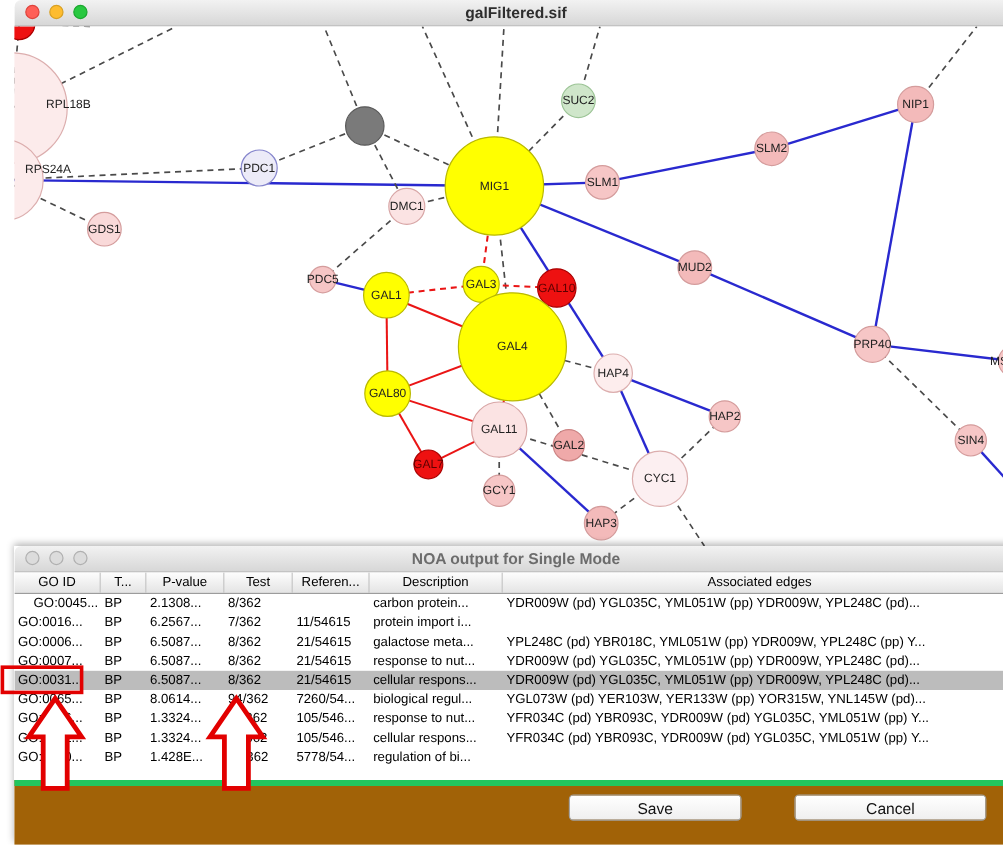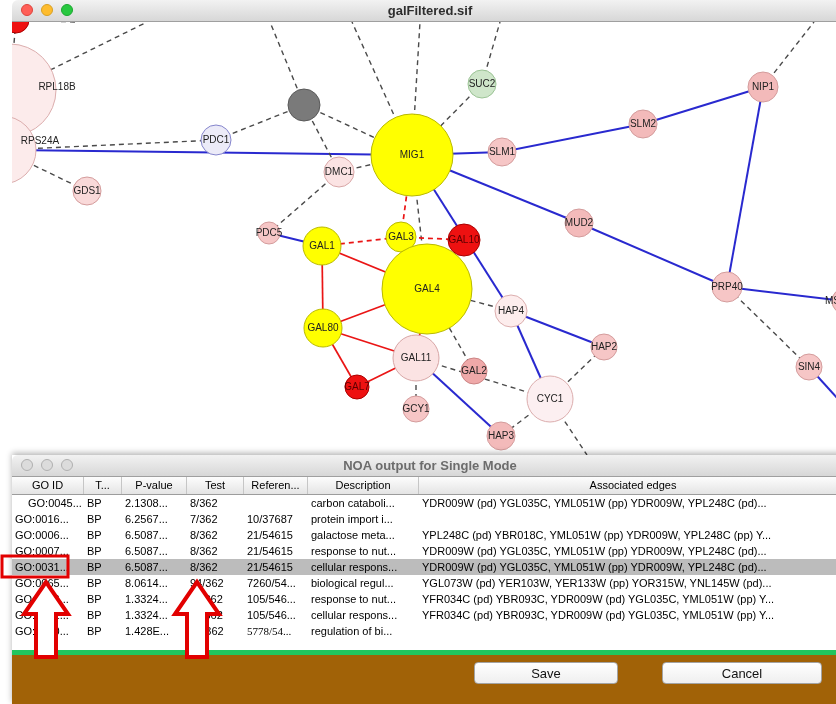--- a/index.html
+++ b/index.html
@@ -186,29 +186,29 @@
         <div class="cell hcell" style="flex: 0 0 111px;">Description</div>
         <div class="cell hcell" style="flex: 1 1 0%;">Associated edges</div>
       </div>
     <div id="noa-body">
         <div class="trow">
           <div class="cell" style="flex: 0 0 72px; padding-left: 16px;">GO:0045...</div>
           <div class="cell" style="flex: 0 0 38px;">BP</div>
           <div class="cell" style="flex: 0 0 65px;">2.1308...</div>
           <div class="cell" style="flex: 0 0 57px;">8/362</div>
           <div class="cell" style="flex: 0 0 64px; margin-top: 29px;">15/54615</div>
-          <div class="cell" style="flex: 0 0 111px;">carbon cataboli...</div>
+          <div class="cell" style="flex: 0 0 111px;">carbon protein...</div>
           <div class="cell" style="flex: 1 1 0%;">YDR009W (pd) YGL035C, YML051W (pp) YDR009W, YPL248C (pd)...</div>
         </div>
         <div class="trow">
           <div class="cell" style="flex: 0 0 72px;">GO:0016...</div>
           <div class="cell" style="flex: 0 0 38px;">BP</div>
           <div class="cell" style="flex: 0 0 65px;">6.2567...</div>
           <div class="cell" style="flex: 0 0 57px;">7/362</div>
-          <div class="cell" style="flex: 0 0 64px;">10/37687</div>
+          <div class="cell" style="flex: 0 0 64px;">11/54615</div>
           <div class="cell" style="flex: 0 0 111px;">protein import i...</div>
         </div>
         <div class="trow">
           <div class="cell" style="flex: 0 0 72px;">GO:0006...</div>
           <div class="cell" style="flex: 0 0 38px;">BP</div>
           <div class="cell" style="flex: 0 0 65px;">6.5087...</div>
           <div class="cell" style="flex: 0 0 57px;">8/362</div>
           <div class="cell" style="flex: 0 0 64px;">21/54615</div>
           <div class="cell" style="flex: 0 0 111px;">galactose meta...</div>
           <div class="cell" style="flex: 1 1 0%;">YPL248C (pd) YBR018C, YML051W (pp) YDR009W, YPL248C (pp) Y...</div>
@@ -256,21 +256,21 @@
           <div class="cell" style="flex: 0 0 57px;">11/362</div>
           <div class="cell" style="flex: 0 0 64px;">105/546...</div>
           <div class="cell" style="flex: 0 0 111px;">cellular respons...</div>
           <div class="cell" style="flex: 1 1 0%;">YFR034C (pd) YBR093C, YDR009W (pd) YGL035C, YML051W (pp) Y...</div>
         </div>
         <div class="trow">
           <div class="cell" style="flex: 0 0 72px;">GO:0050...</div>
           <div class="cell" style="flex: 0 0 38px;">BP</div>
           <div class="cell" style="flex: 0 0 65px;">1.428E...</div>
           <div class="cell" style="flex: 0 0 57px;">80/362</div>
-          <div class="cell" style="flex: 0 0 64px; font-family: Liberation Serif, serif;">5778/54...</div>
+          <div class="cell" style="flex: 0 0 64px;">5778/54...</div>
           <div class="cell" style="flex: 0 0 111px;">regulation of bi...</div>
         </div>
       </div>
   </div>
   <div id="noa-buttonbar">
     <button class="mac-btn" id="save-btn">Save</button>
     <button class="mac-btn" id="cancel-btn">Cancel</button>
   </div>
 </div>
 

